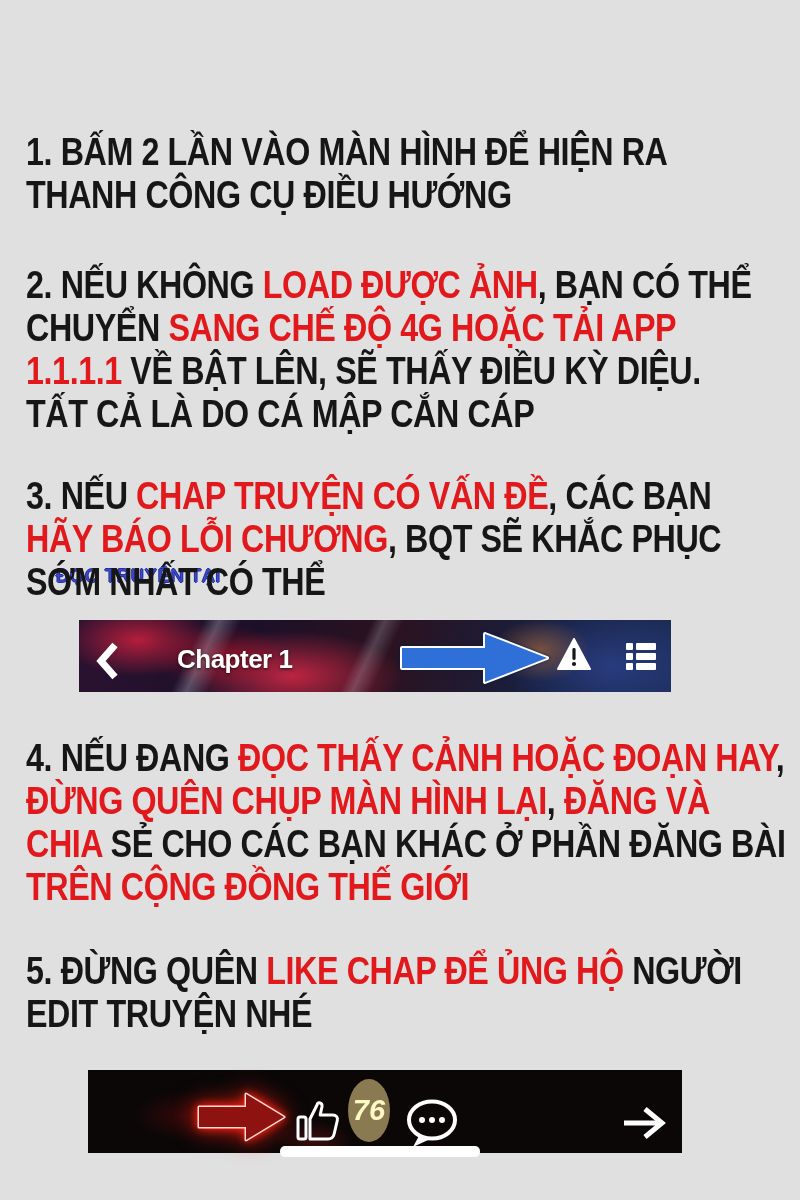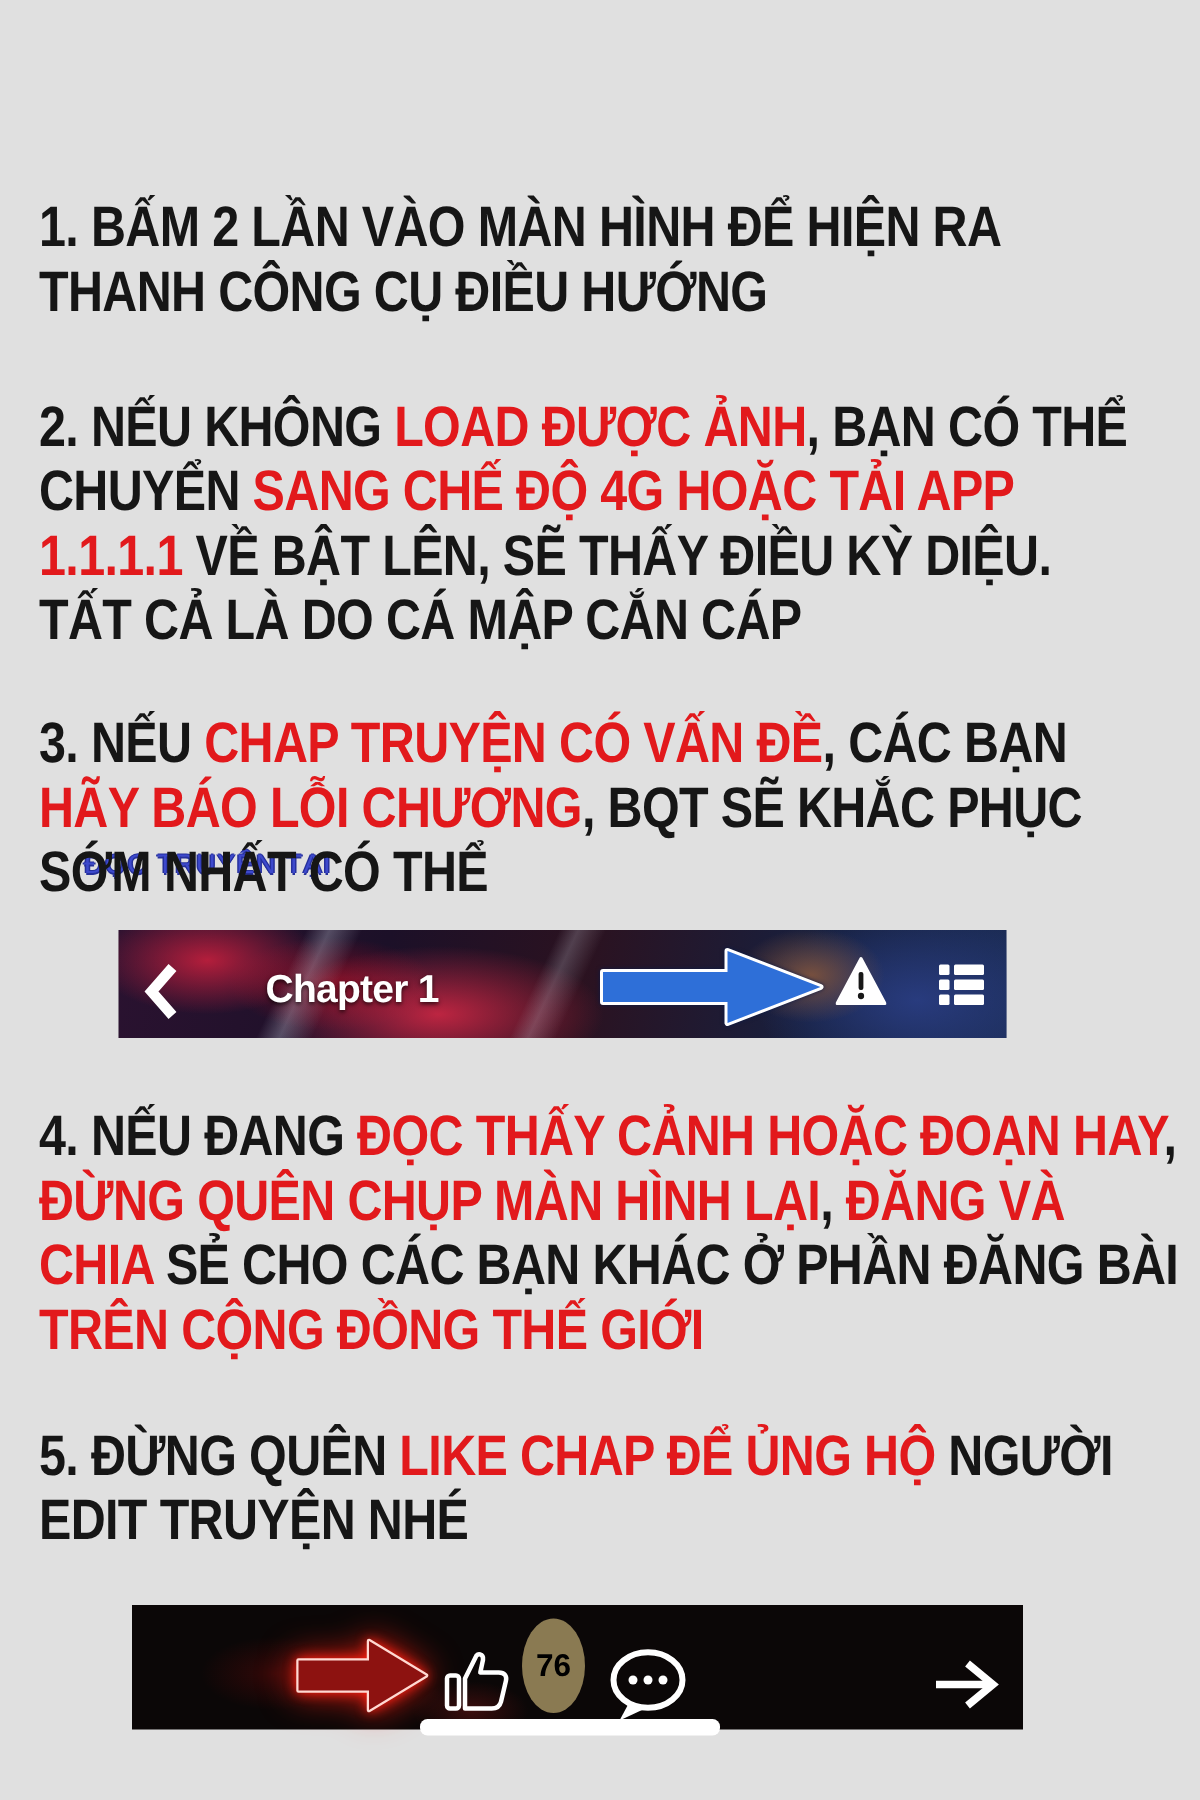--- a/index.html
+++ b/index.html
@@ -82,21 +82,21 @@
   .red-arrow{
     position:absolute;left:108px;top:17px;
     filter:drop-shadow(0 0 4px #ff2012) drop-shadow(0 0 11px rgba(255,30,16,.85));
   }
   .thumb{position:absolute;left:207px;top:27px;}
   .badge{
     position:absolute;left:260px;top:9px;width:42px;height:63px;border-radius:50%;
     background:var(--badge-olive);
     display:flex;align-items:center;justify-content:center;
   }
-  .badge span{color:#000000;font-size:21px;font-weight:bold;}
+  .badge span{color:#fef9c3;font-size:29px;font-weight:bold;font-style:italic;}
   .bubble{position:absolute;left:315px;top:28px;}
   .fwd{position:absolute;left:532px;top:34px;}
   .strip{
     position:absolute;left:192px;top:76px;width:200px;height:11px;border-radius:5px;
     background:#fff;
   }
 </style>
 </head>
 <body>
 

